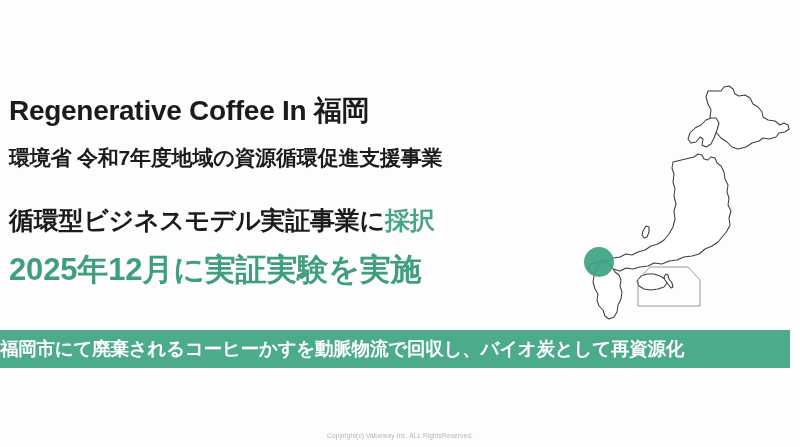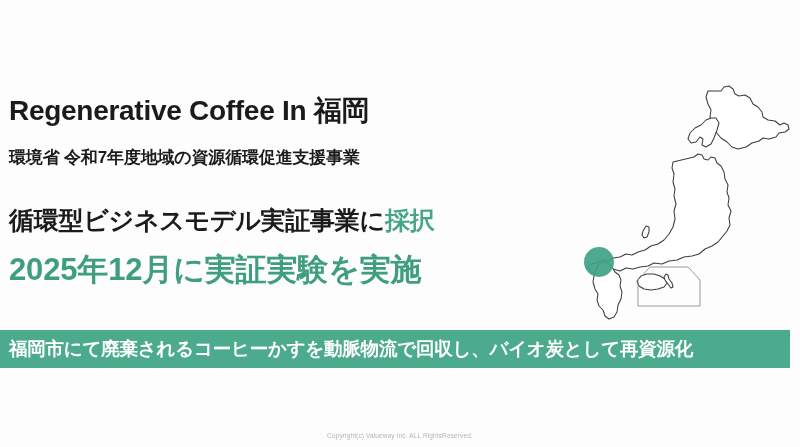--- a/index.html
+++ b/index.html
@@ -63,21 +63,21 @@
     color: #1b1b1b;
     font-weight: 700;
     letter-spacing: -0.01em;
   }
   .hl-1 {
     font-size: 28px;
     line-height: 30px;
     margin-bottom: 17px;
   }
   .hl-2 {
-    font-size: 17px;
+    font-size: 21px;
     line-height: 30px;
     margin-bottom: 32px;
   }
   .hl-3 {
     font-size: 25px;
     line-height: 30px;
     margin-bottom: 16px;
     margin-top: 16px;
   }
   .hl-accent {
@@ -95,21 +95,20 @@
   .banner {
     position: absolute;
     left: 0px;
     top: 330px;
     width: 790px;
     height: 38px;
     background: #4cab8c;
     display: flex;
     align-items: center;
     box-sizing: border-box;
-    padding-left: 9px;
   }
   .banner-text {
     color: #ffffff;
     font-size: 18.5px;
     font-weight: 700;
     line-height: 1;
     white-space: nowrap;
     letter-spacing: -0.012em;
   }
 

